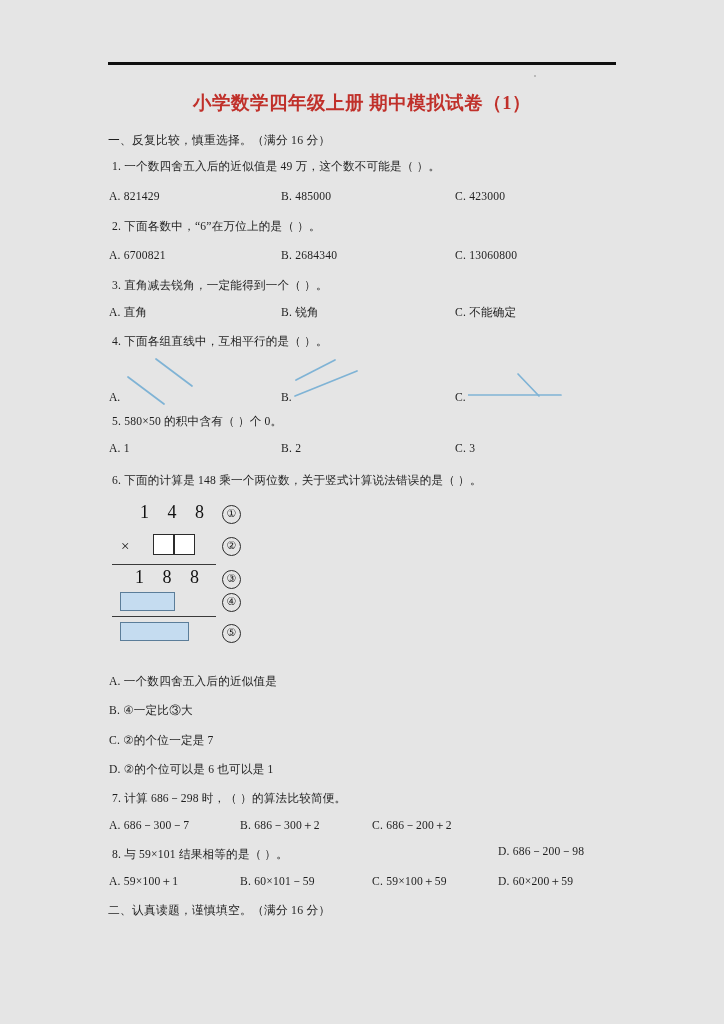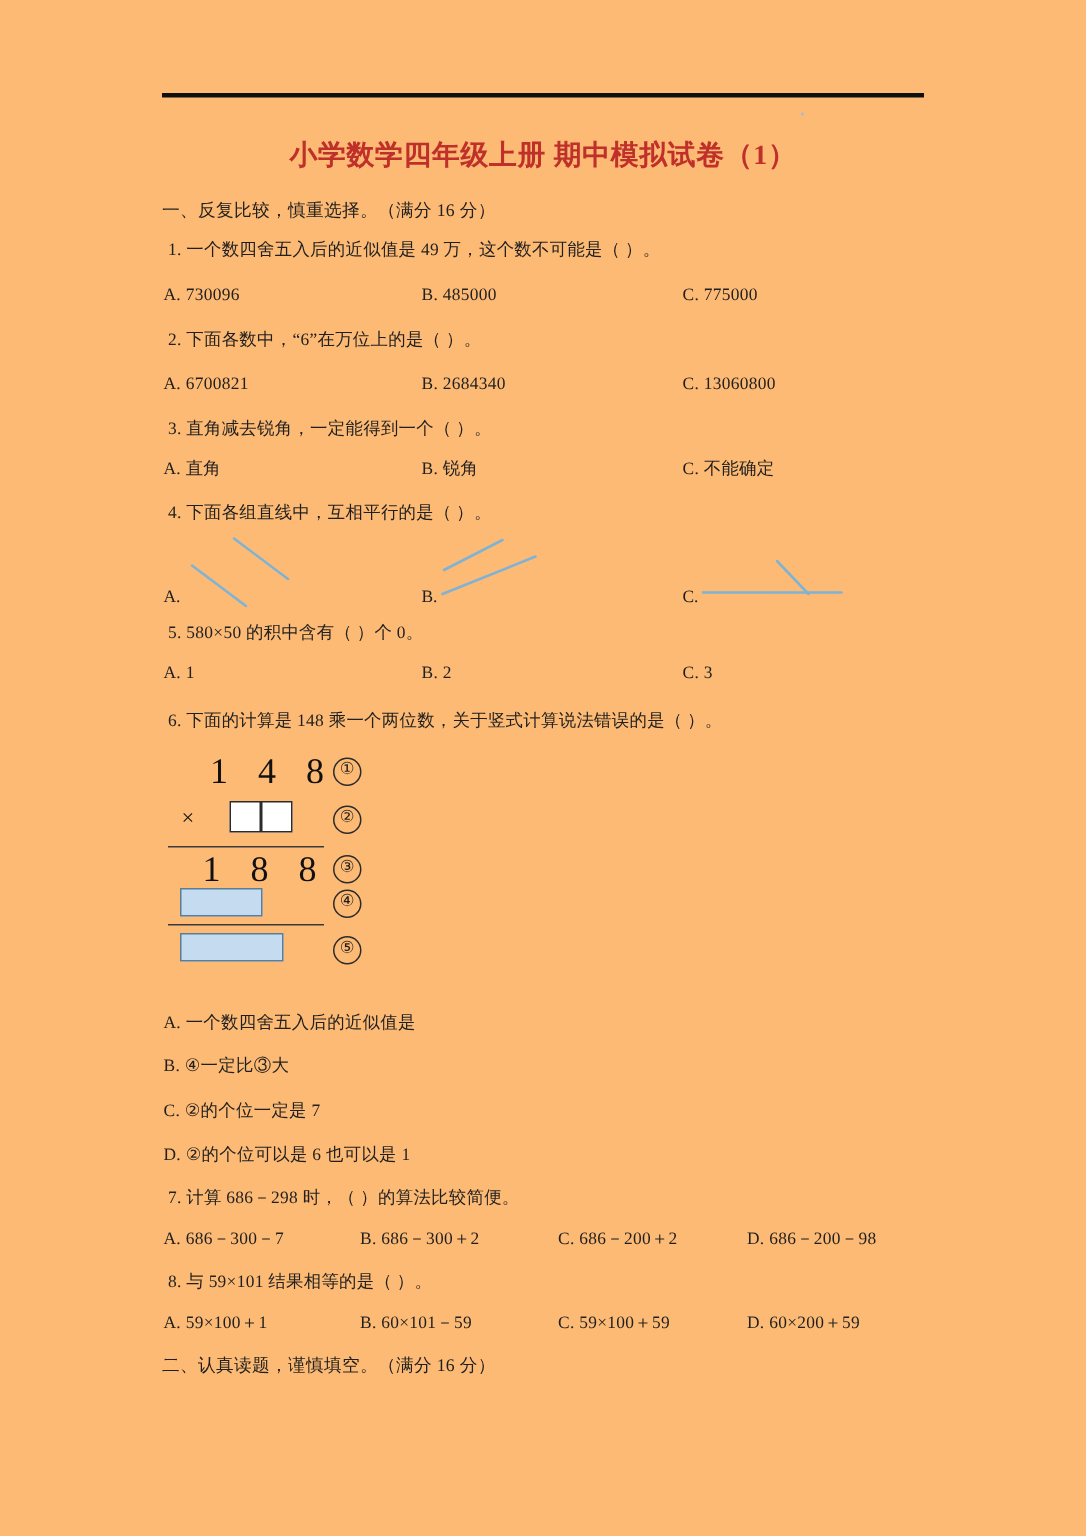--- a/index.html
+++ b/index.html
@@ -8,21 +8,21 @@
     background: #ffffff;
   }
   body {
     font-family: "Liberation Serif", "DejaVu Serif", serif;
     color: #1c1c1c;
   }
   #page {
     position: relative;
     width: 724px;
     height: 1024px;
-    background: #fdba74;
+    background: #e5e5e5;
     overflow: hidden;
   }
 
   
   .hdr-rule {
     position: absolute;
     left: 108px;
     top: 62px;
     width: 508px;
     height: 0;
@@ -99,21 +99,21 @@
   #vcalc {
     position: absolute;
     left: 108px;
     top: 498px;
     width: 260px;
     height: 160px;
   }
   .vc-num {
     position: absolute;
     font-family: "Liberation Serif", "DejaVu Serif", serif;
-    font-size: 24px;
+    font-size: 18px;
     letter-spacing: 7px;
     color: #111;
   }
   .vc-times {
     position: absolute;
     font-size: 15px;
     color: #111;
   }
   .vc-box {
     position: absolute;
@@ -153,23 +153,23 @@
 <div id="page">
 
   <div class="hdr-rule"></div>
   <div class="hdr-dot"></div>
 
   <div class="doc-title">小学数学四年级上册  期中模拟试卷（1）</div>
 
   <div class="row sec-head" style="top:133px">一、反复比较，慎重选择。（满分 16 分）</div>
 
   <div class="row q-line" style="top:159px">1. 一个数四舍五入后的近似值是 49 万，这个数不可能是（          ）。</div>
-  <div class="opt opt-a" style="top:189px"><span class="opt-lbl">A.</span>&nbsp;<span>730096</span></div>
+  <div class="opt opt-a" style="top:189px"><span class="opt-lbl">A.</span>&nbsp;<span>821429</span></div>
   <div class="opt opt-b" style="top:189px"><span class="opt-lbl">B.</span>&nbsp;<span>485000</span></div>
-  <div class="opt opt-c" style="top:189px"><span class="opt-lbl">C.</span>&nbsp;<span>775000</span></div>
+  <div class="opt opt-c" style="top:189px"><span class="opt-lbl">C.</span>&nbsp;<span>423000</span></div>
 
   <div class="row q-line" style="top:219px">2. 下面各数中，“6”在万位上的是（          ）。</div>
   <div class="opt opt-a" style="top:248px"><span class="opt-lbl">A.</span>&nbsp;<span>6700821</span></div>
   <div class="opt opt-b" style="top:248px"><span class="opt-lbl">B.</span>&nbsp;<span>2684340</span></div>
   <div class="opt opt-c" style="top:248px"><span class="opt-lbl">C.</span>&nbsp;<span>13060800</span></div>
 
   <div class="row q-line" style="top:278px">3. 直角减去锐角，一定能得到一个（          ）。</div>
   <div class="opt opt-a" style="top:305px"><span class="opt-lbl">A.</span>&nbsp;<span>直角</span></div>
   <div class="opt opt-b" style="top:305px"><span class="opt-lbl">B.</span>&nbsp;<span>锐角</span></div>
   <div class="opt opt-c" style="top:305px"><span class="opt-lbl">C.</span>&nbsp;<span>不能确定</span></div>
@@ -228,21 +228,21 @@
 
   <div class="opt" style="left:109px; top:674px"><span class="opt-lbl">A.</span>&nbsp;<span>一个数四舍五入后的近似值是</span></div>
   <div class="opt" style="left:109px; top:703px"><span class="opt-lbl">B.</span>&nbsp;<span>④一定比③大</span></div>
   <div class="opt" style="left:109px; top:733px"><span class="opt-lbl">C.</span>&nbsp;<span>②的个位一定是 7</span></div>
   <div class="opt" style="left:109px; top:762px"><span class="opt-lbl">D.</span>&nbsp;<span>②的个位可以是 6 也可以是 1</span></div>
 
   <div class="row q-line" style="top:791px">7. 计算 686－298 时，（          ）的算法比较简便。</div>
   <div class="opt opt4-a" style="top:818px"><span class="opt-lbl">A.</span>&nbsp;<span>686－300－7</span></div>
   <div class="opt opt4-b" style="top:818px"><span class="opt-lbl">B.</span>&nbsp;<span>686－300＋2</span></div>
   <div class="opt opt4-c" style="top:818px"><span class="opt-lbl">C.</span>&nbsp;<span>686－200＋2</span></div>
-  <div class="opt opt4-d" style="top:818px"><span class="opt-lbl">D.</span>&nbsp;<span>686－200－98</span></div>
+  <div class="opt opt4-d" style="top:844px"><span class="opt-lbl">D.</span>&nbsp;<span>686－200－98</span></div>
 
   <div class="row q-line" style="top:847px">8. 与 59×101 结果相等的是（          ）。</div>
   <div class="opt opt4-a" style="top:874px"><span class="opt-lbl">A.</span>&nbsp;<span>59×100＋1</span></div>
   <div class="opt opt4-b" style="top:874px"><span class="opt-lbl">B.</span>&nbsp;<span>60×101－59</span></div>
   <div class="opt opt4-c" style="top:874px"><span class="opt-lbl">C.</span>&nbsp;<span>59×100＋59</span></div>
   <div class="opt opt4-d" style="top:874px"><span class="opt-lbl">D.</span>&nbsp;<span>60×200＋59</span></div>
 
   <div class="row sec-head" style="top:903px">二、认真读题，谨慎填空。（满分 16 分）</div>
 
 </div>

